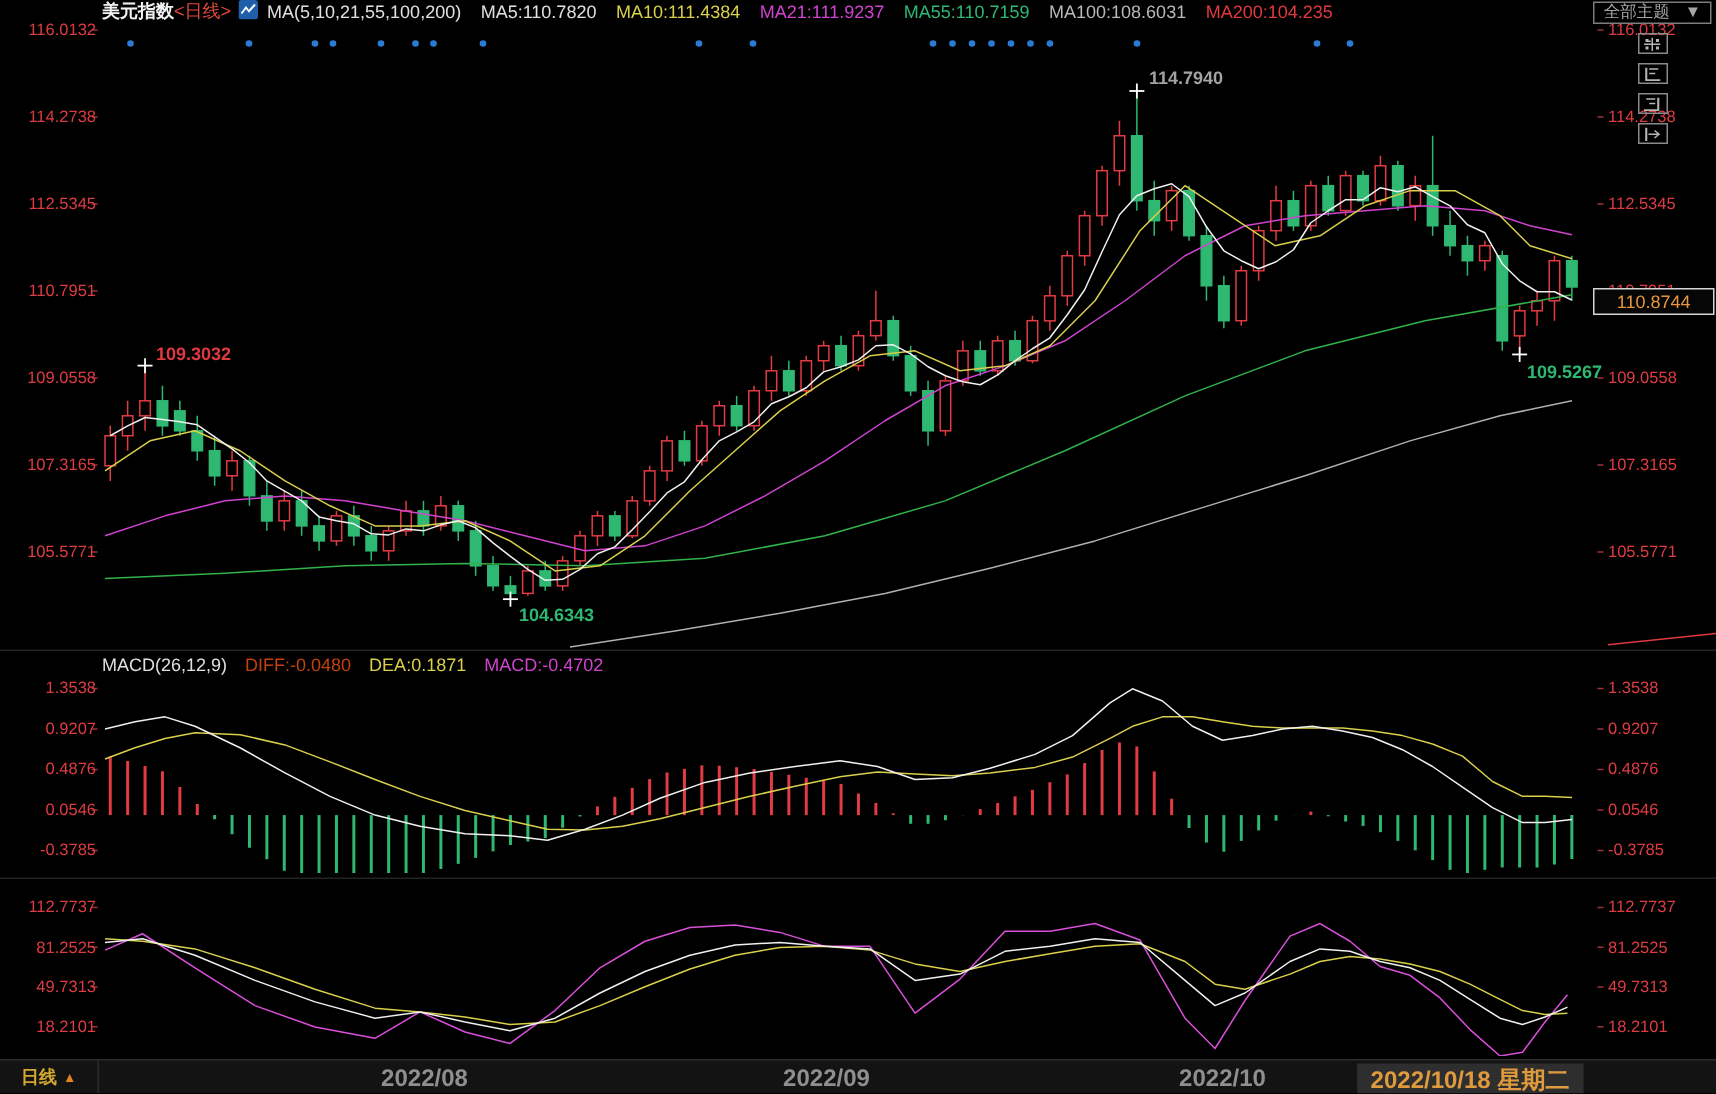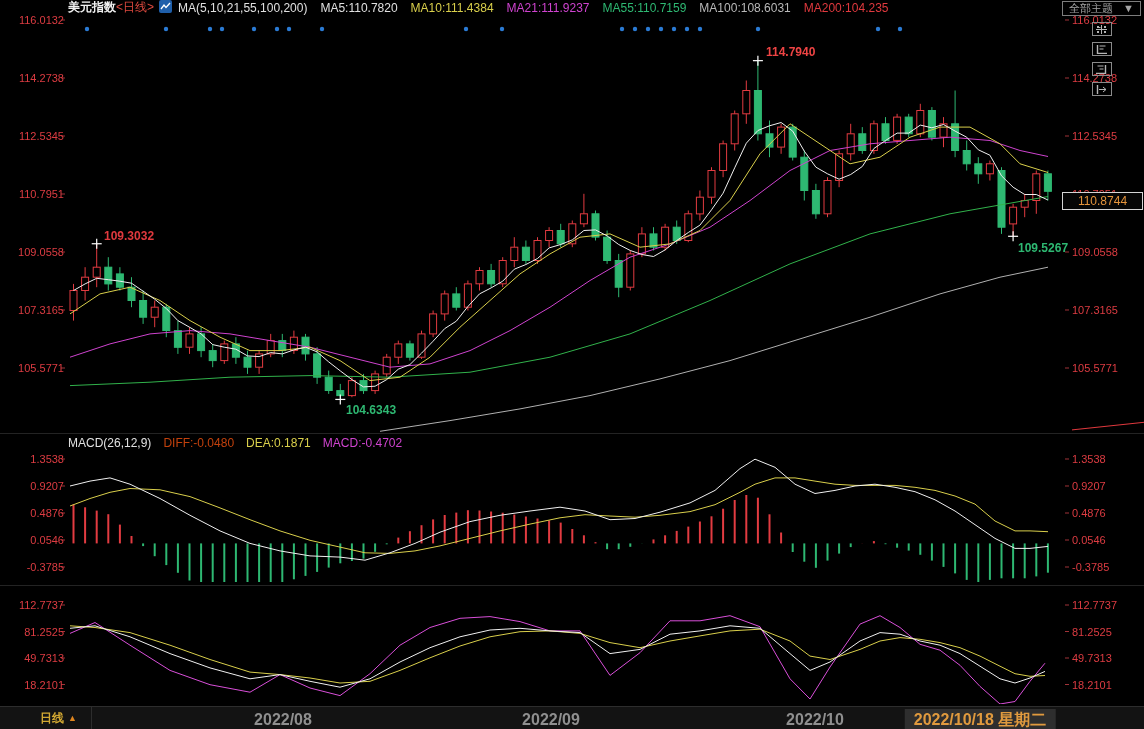--- a/index.html
+++ b/index.html
@@ -26,21 +26,21 @@
   #kdj-header{top:588px;}
   .ind-item{margin-right:12px;}
   #price-tag{position:absolute;left:1062px;top:192px;width:79px;height:16px;z-index:6;
              border:1px solid #d5d5d5;background:#060606;color:#e6953c;font-size:12px;
              line-height:16px;text-align:center;}
   #watermark{position:absolute;left:1006px;top:666px;z-index:5;font-size:38px;color:#eaeaea;
              letter-spacing:1px;text-shadow:0 0 9px rgba(255,255,255,.55);opacity:.95;}
   #bottom-bar{position:absolute;left:0;right:0;bottom:0;height:23px;background:#131313;
               border-top:1px solid #2d2d2d;z-index:4;box-sizing:border-box;}
   #period-selector{position:absolute;left:0;top:0;width:65px;height:100%;border-right:1px solid #2d2d2d;
-                   display:flex;align-items:center;justify-content:center;gap:4px;cursor:pointer;padding-left:26px;}
+                   display:flex;align-items:center;justify-content:center;gap:4px;cursor:pointer;}
   #period-label{color:#d2a832;font-size:12px;font-weight:700;}
   #period-caret{color:#e0861f;font-size:9px;}
   .xlab{position:absolute;top:4px;transform:translateX(-50%);color:#8f8f8f;font-size:16px;white-space:nowrap;font-weight:bold;}
   .xlab.boxed{background:#2e2e2e;color:#e09a3e;padding:1px 9px;top:2px;}
 </style>
 </head>
 <body>
 
 <div id="app">
   <svg id="chart-svg" width="1144" height="729">
@@ -419,21 +419,21 @@
       <div class="axlab" style="top: 599px; left: 2px; width: 62px; text-align: right;">112.7737</div>
       <div class="axlab" style="top: 599px; left: 1072px;">112.7737</div>
       <div class="axlab" style="top: 625.5px; left: 2px; width: 62px; text-align: right;">81.2525</div>
       <div class="axlab" style="top: 625.5px; left: 1072px;">81.2525</div>
       <div class="axlab" style="top: 652px; left: 2px; width: 62px; text-align: right;">49.7313</div>
       <div class="axlab" style="top: 652px; left: 1072px;">49.7313</div>
       <div class="axlab" style="top: 678.501px; left: 2px; width: 62px; text-align: right;">18.2101</div>
       <div class="axlab" style="top: 678.501px; left: 1072px;">18.2101</div>
       <div class="ann" style="color: rgb(224, 57, 62); left: 104px; top: 230px;">109.3032</div>
       <div class="ann" style="color: rgb(46, 184, 114); left: 346px; top: 404px;">104.6343</div>
-      <div class="ann" style="color: #ef4444; left: 766px; top: 46px;">114.7940</div>
+      <div class="ann" style="color: #a3a3a3; left: 766px; top: 46px;">114.7940</div>
       <div class="ann" style="color: rgb(46, 184, 114); left: 1018px; top: 242px;">109.5267</div>
     </div>
 
   <div id="header">
     <span id="title-wrap">
       <span id="instrument-title">美元指数</span>
       <span id="period-tag">&lt;日线&gt;</span>
     </span>
     <span id="chart-ic">
       <svg width="13" height="13">

